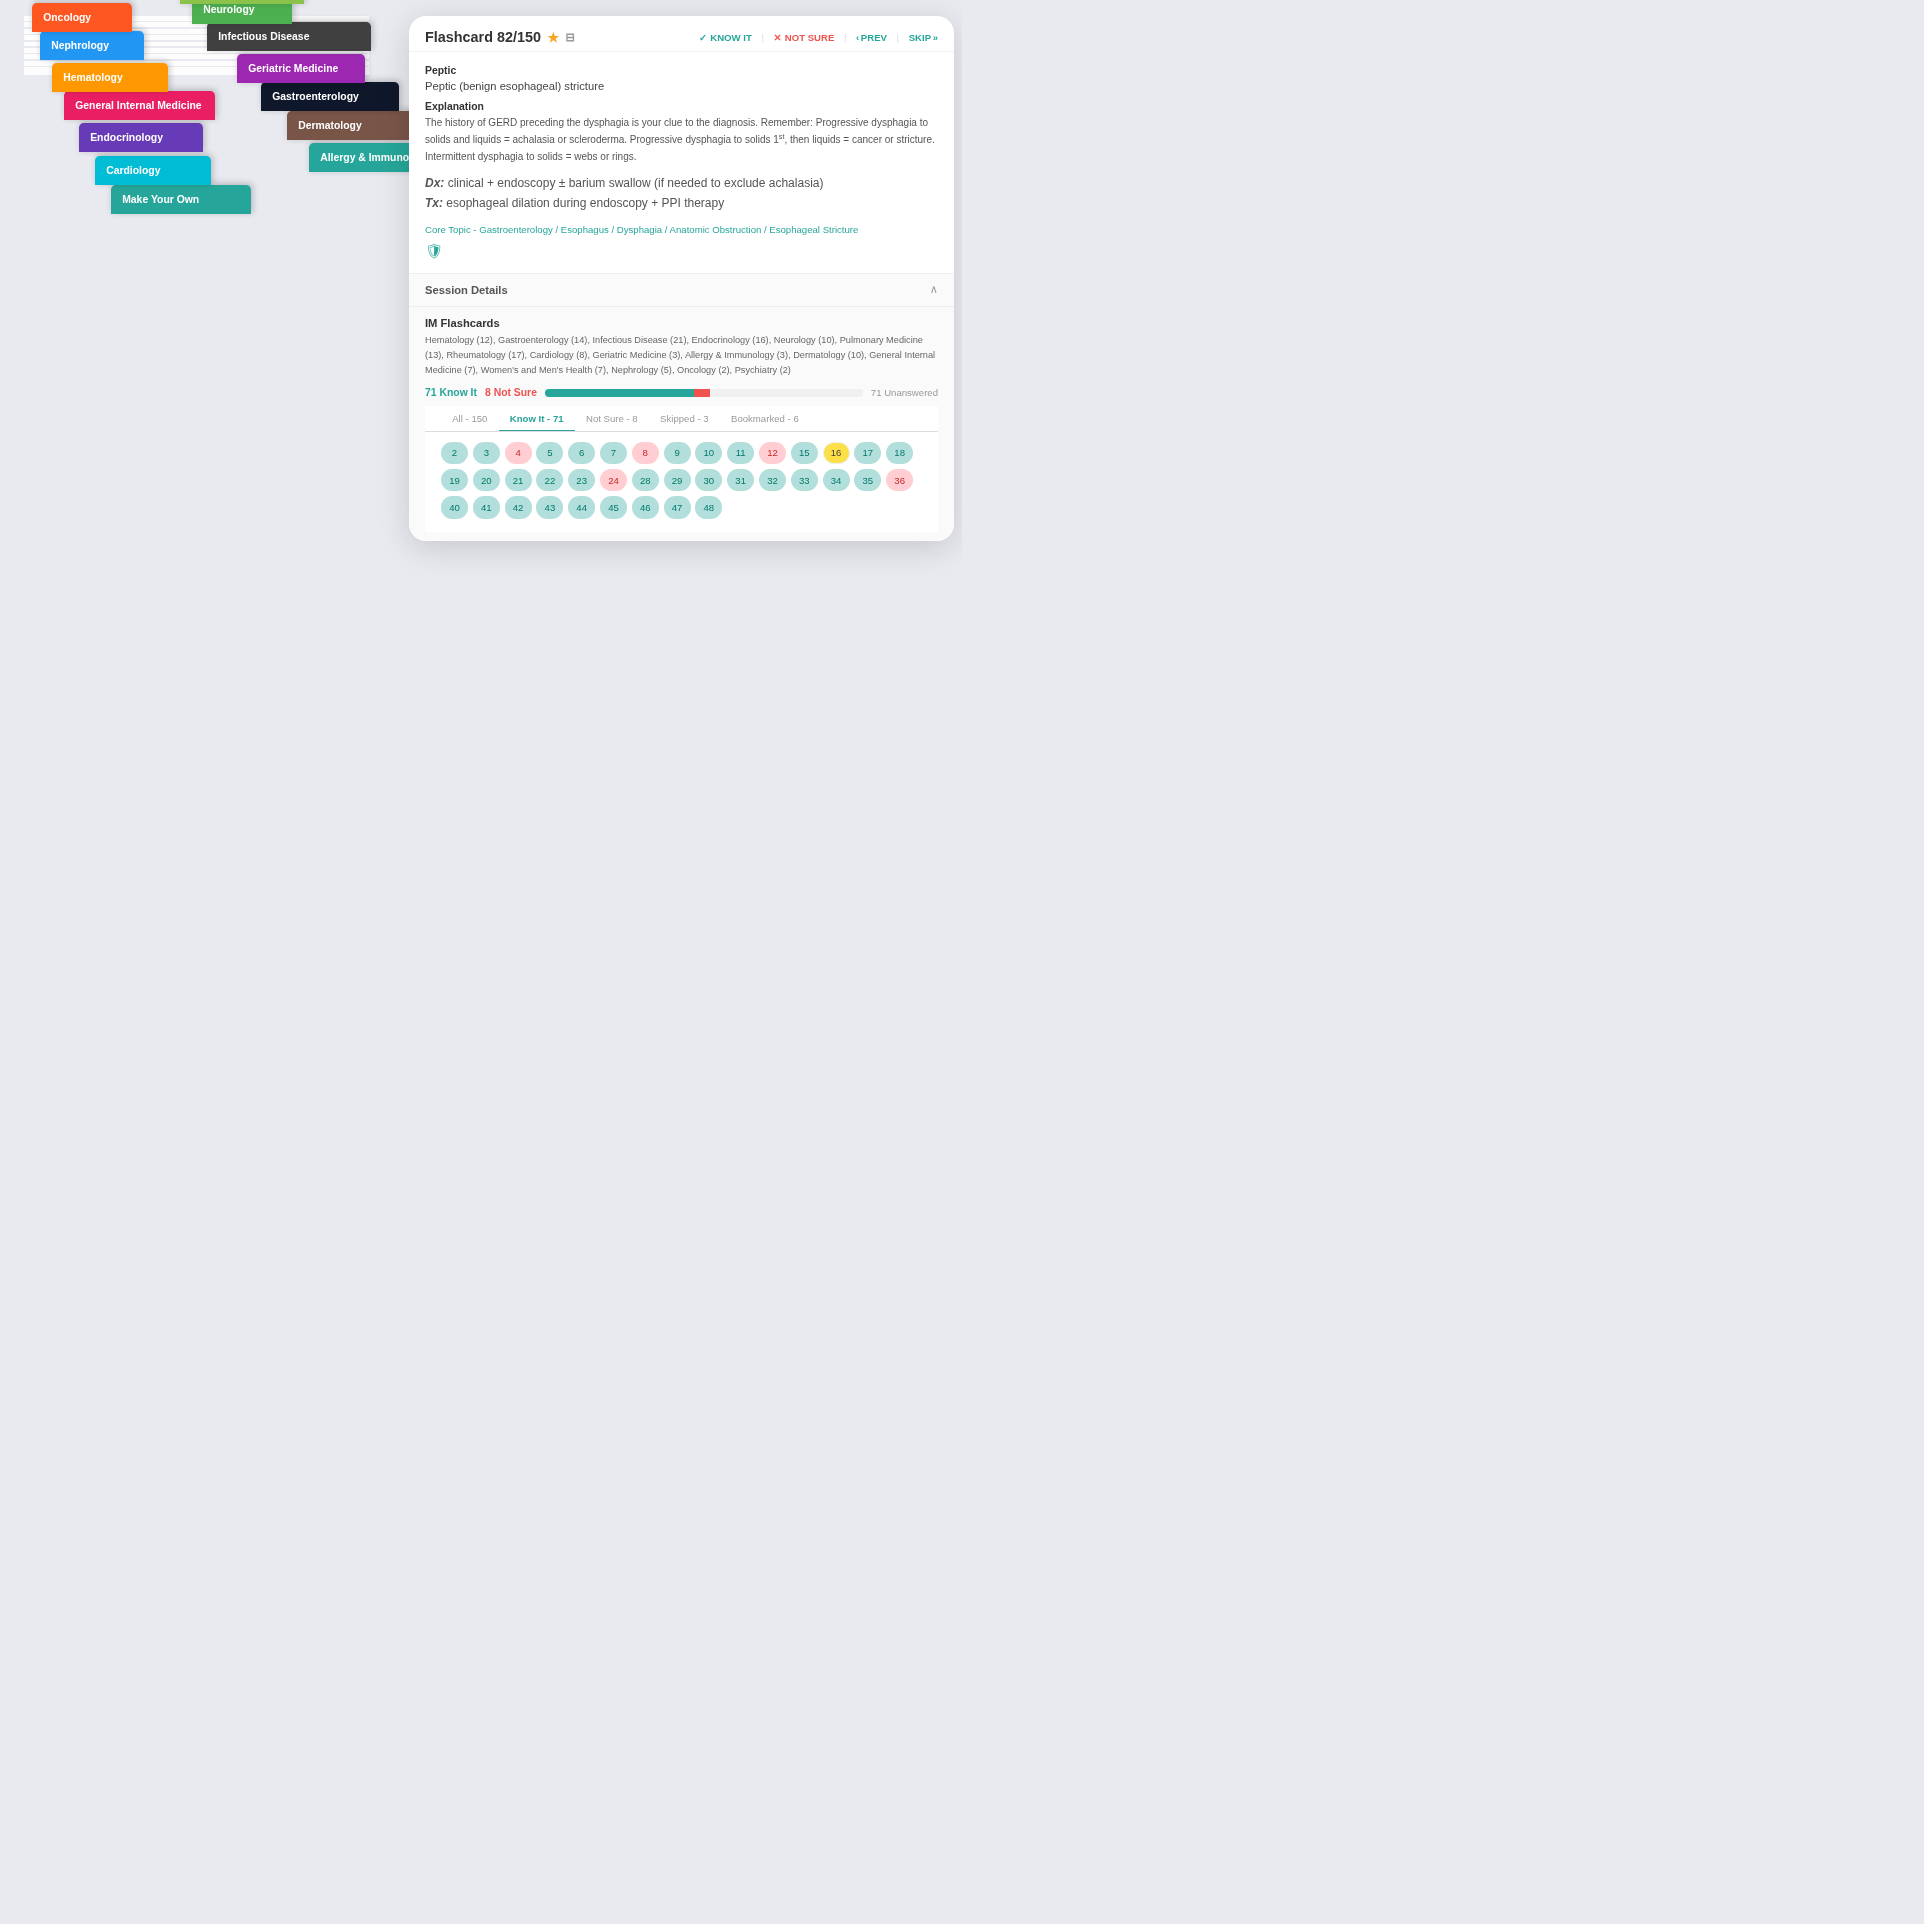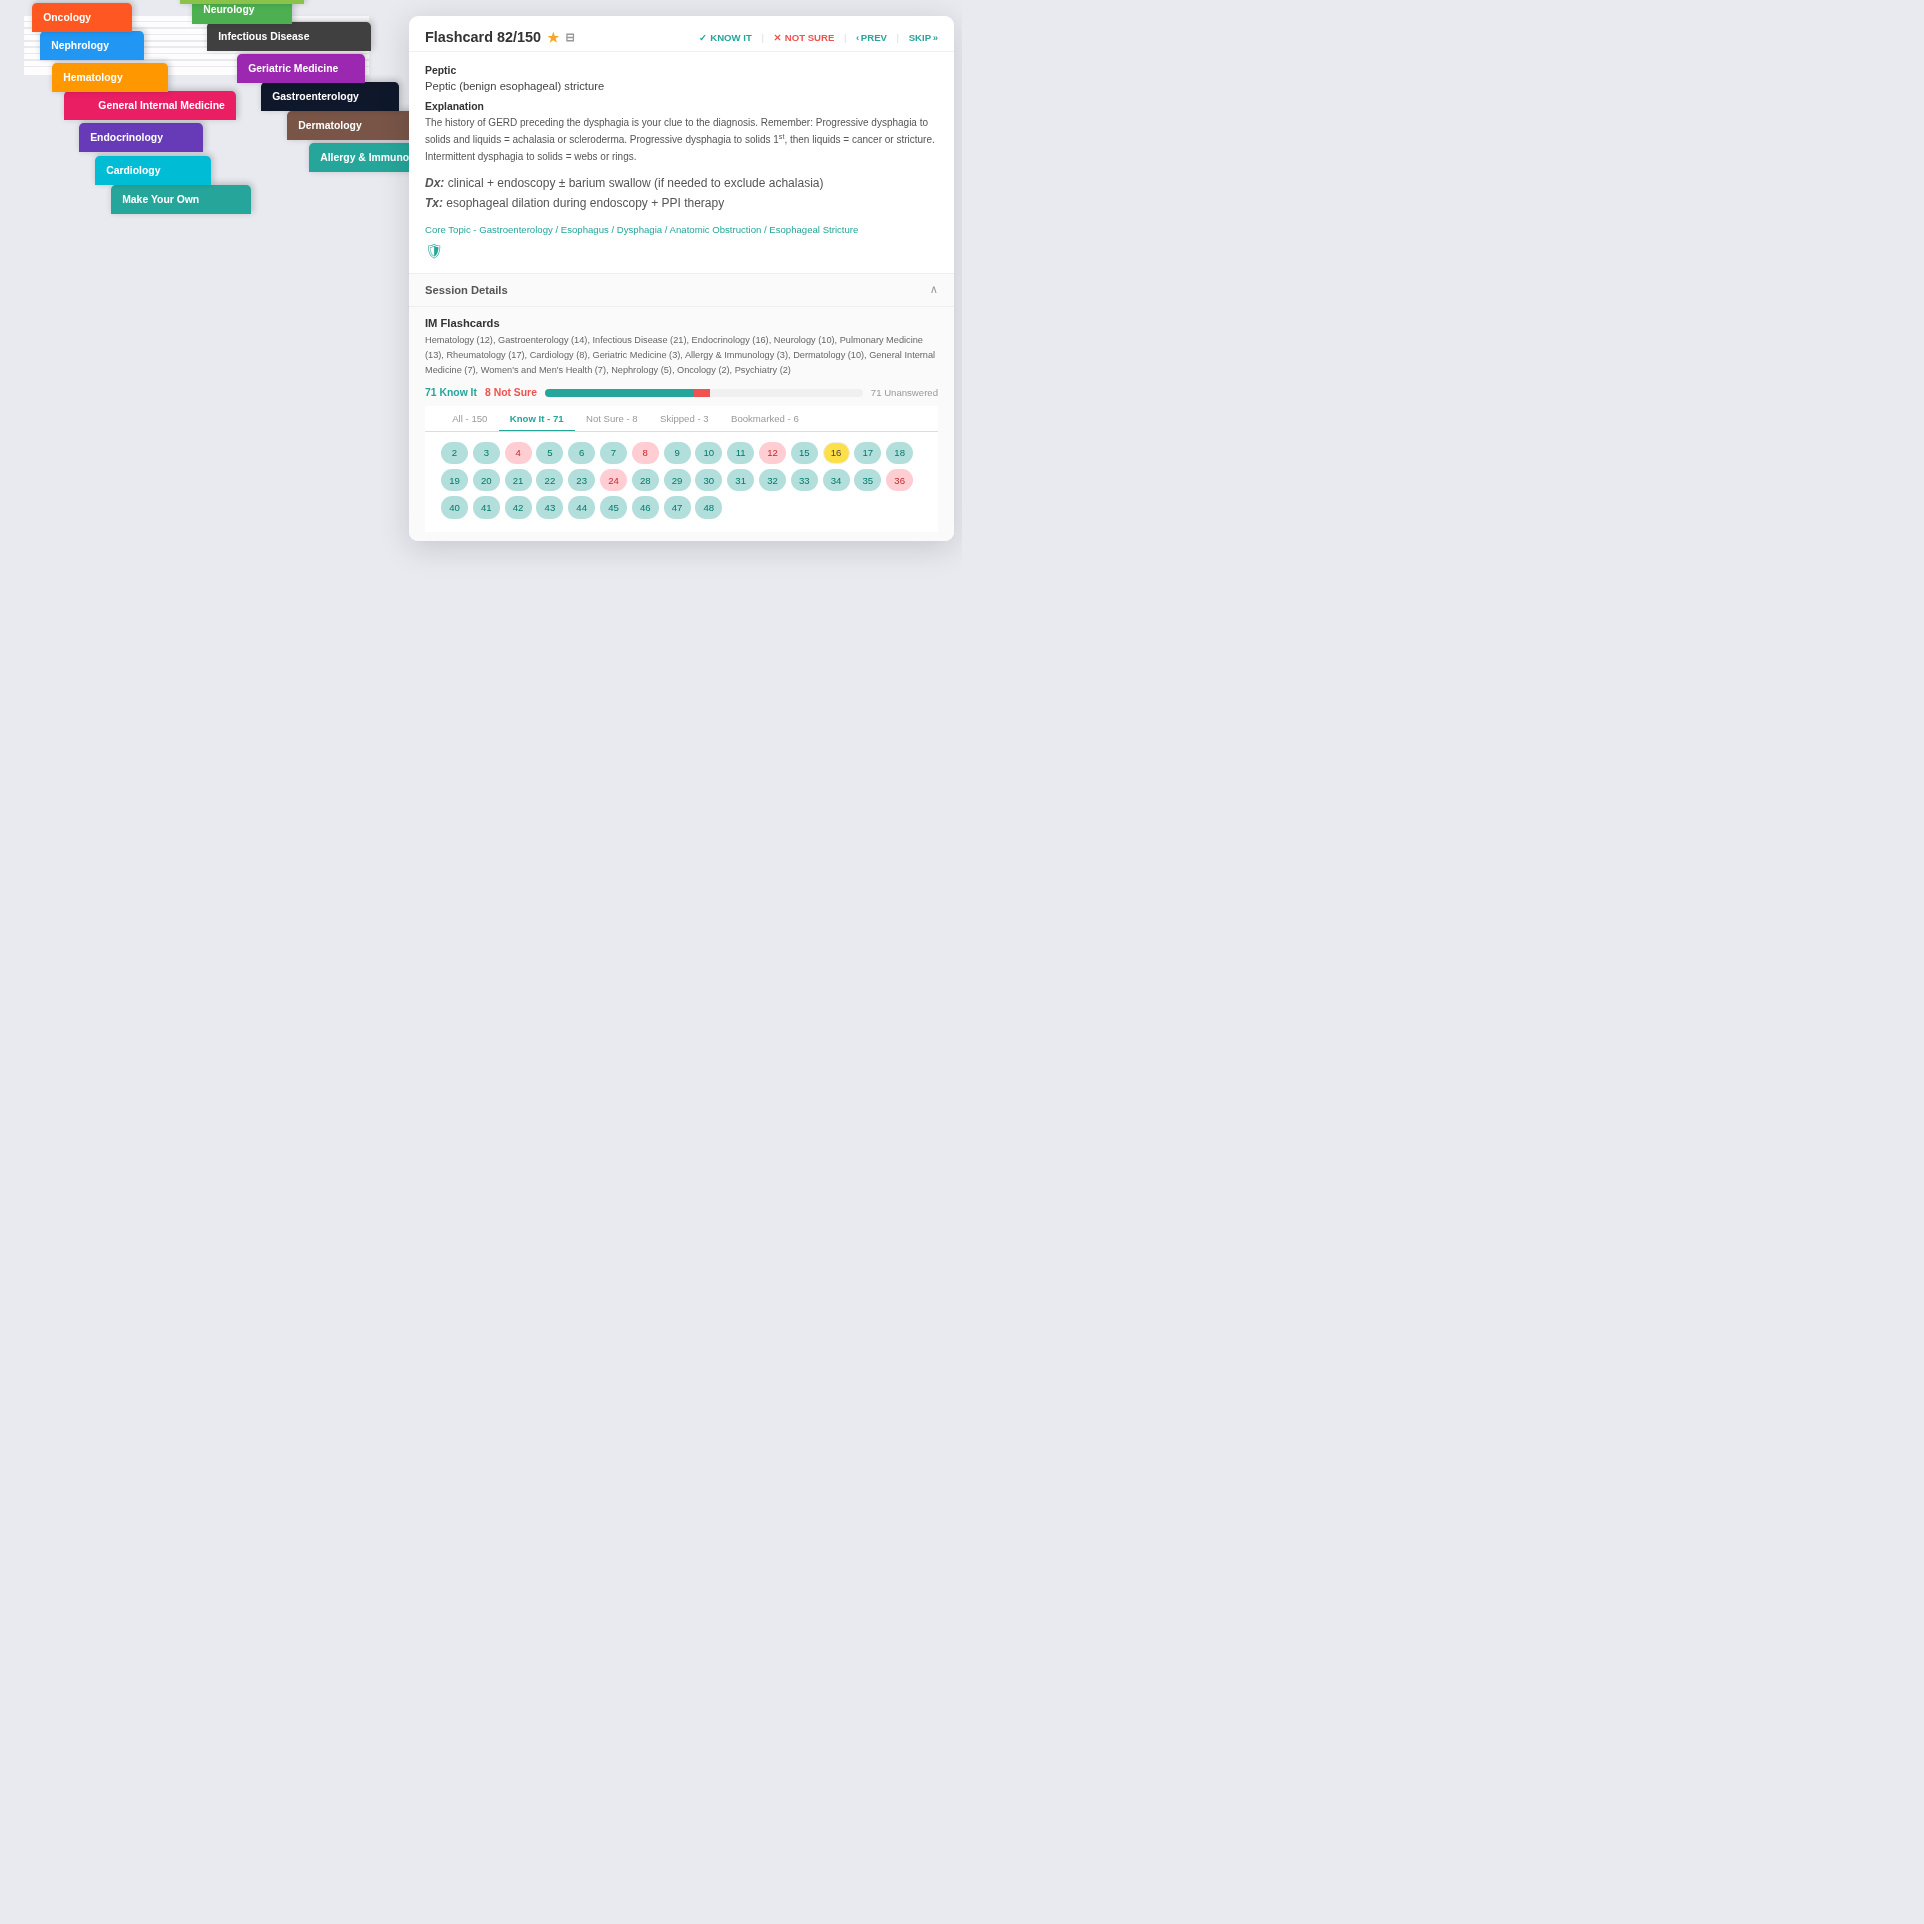--- a/index.html
+++ b/index.html
@@ -94,21 +94,21 @@
       opacity: 0.9;
     }
 
     
     .flashcard-panel {
       position: absolute;
       top: 16px;
       right: 8px;
       width: 545px;
       background: white;
-      border-radius: 9px;
+      border-radius: 17px;
       box-shadow: 0 6.4px 32px rgba(0,0,0,0.15);
       overflow: hidden;
       z-index: 10;
     }
 
     .panel-header {
       padding: 13px 16px 6.4px;
       display: flex;
       align-items: center;
       justify-content: space-between;
@@ -384,21 +384,21 @@
       <span>Infectious Disease</span>
     </div>
 
     <div class="tab-divider" style="background:#ff9800; top:112px; left:44px; width:116px; z-index:9;">
       <span>Hematology</span>
     </div>
     <div class="tab-divider" style="background:#9c27b0; top:103px; left:229px; width:128px; z-index:8;">
       <span>Geriatric Medicine</span>
     </div>
 
-    <div class="tab-divider" style="background:#e91e63; top:140px; left:56px; width:172px; z-index:7;justify-content:flex-end;">
+    <div class="tab-divider" style="background:#e91e63; top:140px; left:56px; width:151px; z-index:7;">
       <span>General Internal Medicine</span>
     </div>
     <div class="tab-divider" style="background:#0f172a; top:131px; left:253px; width:138px; z-index:6;">
       <span>Gastroenterology</span>
     </div>
 
     <div class="tab-divider" style="background:#673ab7; top:172px; left:71px; width:124px; z-index:5;">
       <span>Endocrinology</span>
     </div>
     <div class="tab-divider" style="background:#795548; top:160px; left:279px; width:136px; z-index:4;">

